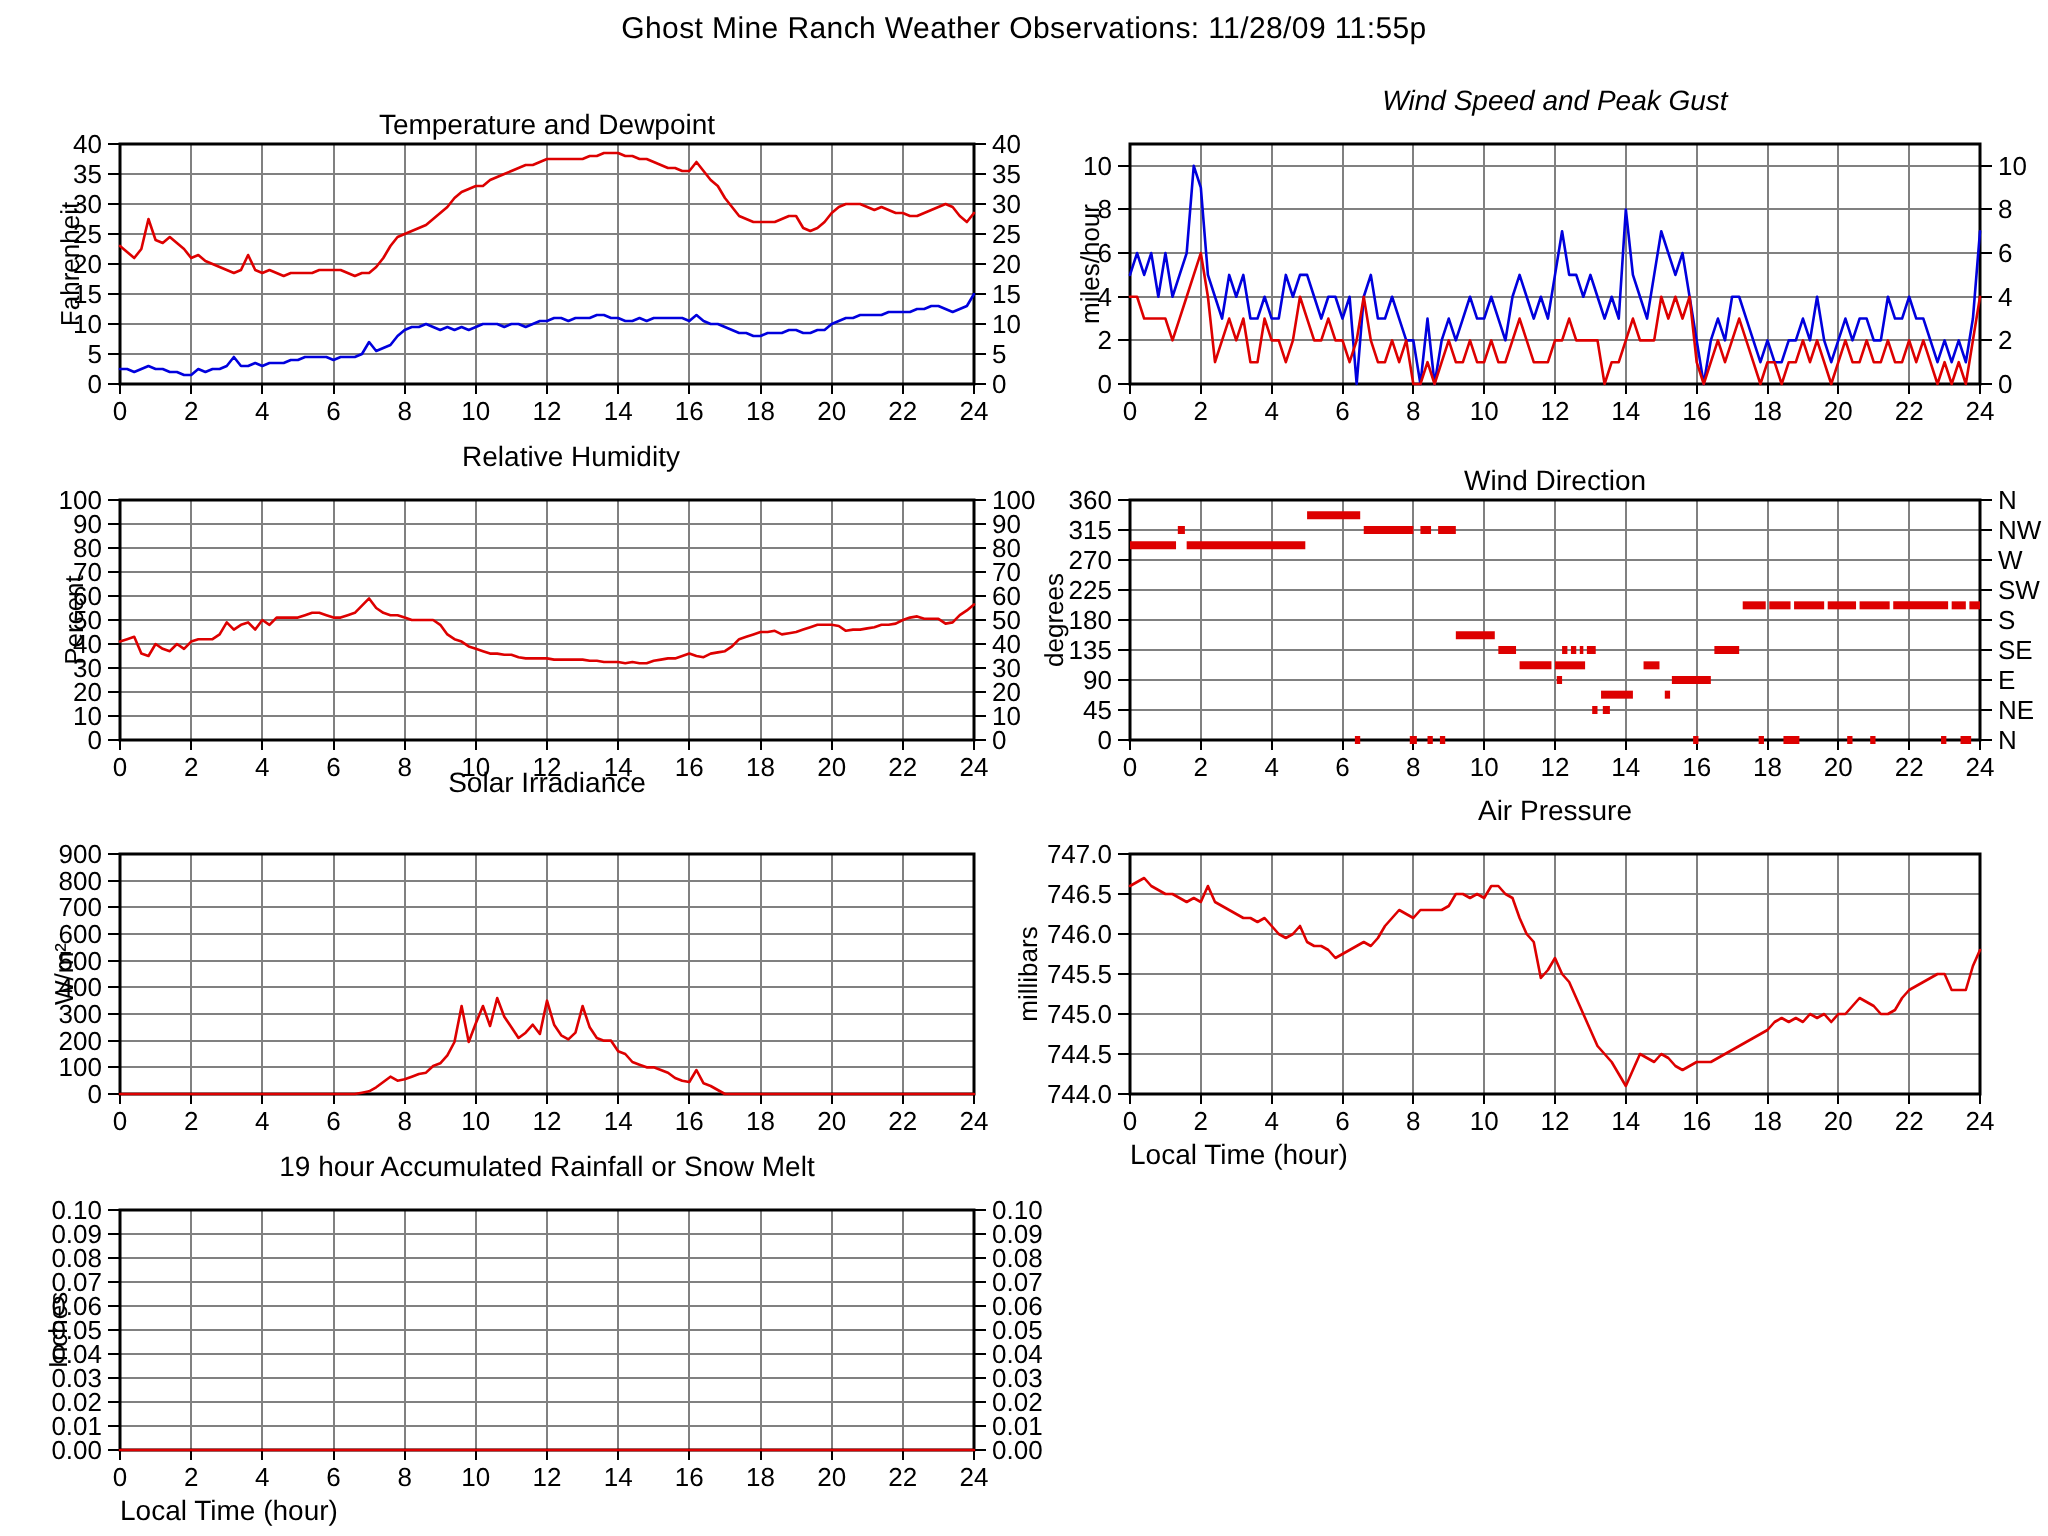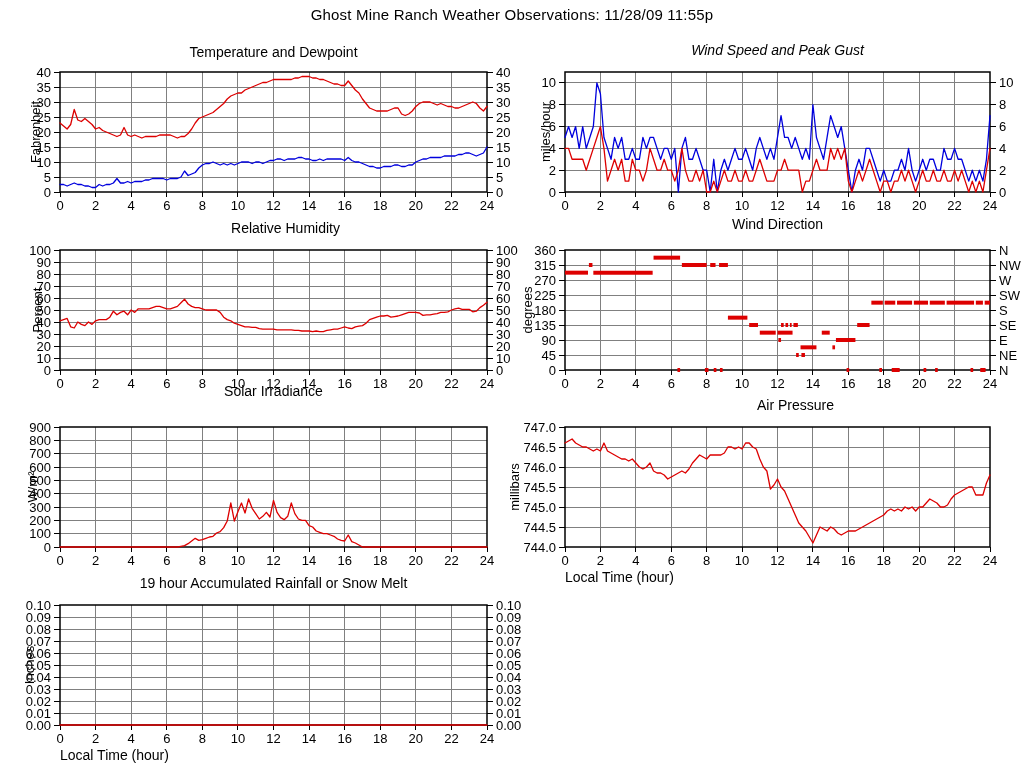--- a/index.html
+++ b/index.html
@@ -15,21 +15,21 @@
   svg.plot{position:absolute;overflow:visible;}
   svg text{font-family:"Liberation Sans", sans-serif;font-size:13px;fill:#000;}
 </style>
 </head>
 <body>
 
 <div class="page">
   <div class="page-title">Ghost Mine Ranch Weather Observations: 11/28/09 11:55p</div>
 
   <section class="chart">
-    <div class="chart-title" style="left: 60px; top: 44px; width: 427px;">Temperature and Dewpoint</div>
+    <div class="chart-title" style="left: 60px; top: 54px; width: 427px;">Temperature and Dewpoint</div>
     <div class="ylabel" style="left: 35px; top: 132px;">Fahrenheit</div>
     <svg class="plot" width="541" height="170" viewBox="0 0 541 170" style="left: -2px; top: 56px;">
         <line x1="62" y1="136" x2="62" y2="141" stroke="#000000" stroke-width="1" shape-rendering="crispEdges"></line>
         <text x="62" y="154" text-anchor="middle">0</text>
         <line x1="97.58333333333333" y1="16" x2="97.58333333333333" y2="136" stroke="#808080" stroke-width="1" shape-rendering="crispEdges"></line>
         <line x1="97.58333333333333" y1="136" x2="97.58333333333333" y2="141" stroke="#000000" stroke-width="1" shape-rendering="crispEdges"></line>
         <text x="97.58333333333333" y="154" text-anchor="middle">2</text>
         <line x1="133.16666666666666" y1="16" x2="133.16666666666666" y2="136" stroke="#808080" stroke-width="1" shape-rendering="crispEdges"></line>
         <line x1="133.16666666666666" y1="136" x2="133.16666666666666" y2="141" stroke="#000000" stroke-width="1" shape-rendering="crispEdges"></line>
         <text x="133.16666666666666" y="154" text-anchor="middle">4</text>
@@ -280,21 +280,21 @@
         <line x1="56" y1="16" x2="62" y2="16" stroke="#000000" stroke-width="1" shape-rendering="crispEdges"></line>
         <text x="53" y="20.5" text-anchor="end">100</text>
         <line x1="489" y1="16" x2="495" y2="16" stroke="#000000" stroke-width="1" shape-rendering="crispEdges"></line>
         <text x="498" y="20.5" text-anchor="start">100</text>
         <rect x="62" y="16" width="427" height="120" fill="none" stroke="#000000" stroke-width="1.5"></rect>
         <polyline points="62,86.80000000000001 65.55833333333334,85.6 69.11666666666666,84.4 72.675,92.80000000000001 76.23333333333333,94 79.79166666666666,88 83.35000000000001,90.4 86.90833333333333,91.6 90.46666666666667,88 94.025,90.4 97.58333333333333,86.80000000000001 101.14166666666668,85.6 104.70000000000002,85.6 108.25833333333333,85.6 111.81666666666666,83.2 115.375,77.2 118.93333333333334,80.8 122.49166666666667,78.4 126.05,77.2 129.60833333333335,80.8 133.16666666666666,76 136.72500000000002,78.4 140.28333333333336,74.8 143.84166666666667,74.8 147.40000000000003,74.8 150.95833333333334,74.8 154.51666666666665,73.6 158.075,72.4 161.63333333333333,72.4 165.19166666666666,73.6 168.75,74.8 172.30833333333334,74.8 175.86666666666667,73.6 179.425,72.4 182.98333333333335,68.8 186.54166666666669,65.2 190.1,70 193.65833333333333,72.4 197.2166666666667,73.6 200.775,73.6 204.33333333333331,74.8 207.89166666666668,76 211.45000000000002,76 215.00833333333333,76 218.5666666666667,76 222.125,78.4 225.68333333333334,83.2 229.24166666666667,85.6 232.80000000000004,86.80000000000001 236.35833333333335,89.19999999999999 239.91666666666669,90.4 243.47500000000002,91.6 247.03333333333333,92.80000000000001 250.5916666666667,92.80000000000001 254.15,93.4 257.7083333333333,93.4 261.26666666666665,94.6 264.82500000000005,95.19999999999999 268.3833333333333,95.19999999999999 271.9416666666667,95.19999999999999 275.5,95.19999999999999 279.0583333333334,95.8 282.6166666666667,95.8 286.175,95.8 289.73333333333335,95.8 293.29166666666663,95.8 296.85,96.4 300.4083333333333,96.4 303.9666666666667,97 307.52500000000003,97 311.08333333333337,97 314.64166666666665,97.6 318.2,97 321.7583333333334,97.6 325.31666666666666,97.6 328.875,96.4 332.4333333333334,95.8 335.9916666666667,95.19999999999999 339.55,95.19999999999999 343.10833333333335,94 346.66666666666663,92.80000000000001 350.22499999999997,94 353.78333333333336,94.6 357.3416666666667,92.80000000000001 360.90000000000003,92.2 364.45833333333337,91.6 368.01666666666665,89.19999999999999 371.57500000000005,85.6 375.1333333333334,84.4 378.69166666666666,83.2 382.25,82 385.80833333333334,82 389.3666666666667,81.4 392.925,83.2 396.48333333333335,82.6 400.04166666666663,82 403.6000000000001,80.8 407.15833333333336,79.6 410.7166666666667,78.4 414.27500000000003,78.4 417.83333333333337,78.4 421.3916666666667,79 424.95000000000005,81.4 428.5083333333334,80.8 432.06666666666666,80.8 435.625,80.19999999999999 439.1833333333334,79.6 442.7416666666667,78.4 446.3,78.4 449.85833333333335,77.80000000000001 453.41666666666663,76 456.9750000000001,74.8 460.53333333333336,74.19999999999999 464.0916666666667,75.4 467.65000000000003,75.4 471.20833333333337,75.4 474.7666666666667,77.80000000000001 478.32500000000005,77.2 481.8833333333334,73.6 485.44166666666666,71.19999999999999 489,68.2" fill="none" stroke="#dd0000" stroke-width="1.3" stroke-linejoin="round" stroke-linecap="round"></polyline>
       </svg>
   </section>
 
   <section class="chart">
-    <div class="chart-title" style="left: 565px; top: 216px; width: 425px;">Wind Direction</div>
+    <div class="chart-title" style="left: 565px; top: 232px; width: 425px;">Wind Direction</div>
     <div class="ylabel" style="left: 527px; top: 310px;">degrees</div>
     <svg class="plot" width="539" height="170" viewBox="0 0 539 170" style="left: 503px; top: 234px;">
         <line x1="62" y1="136" x2="62" y2="141" stroke="#000000" stroke-width="1" shape-rendering="crispEdges"></line>
         <text x="62" y="154" text-anchor="middle">0</text>
         <line x1="97.41666666666666" y1="16" x2="97.41666666666666" y2="136" stroke="#808080" stroke-width="1" shape-rendering="crispEdges"></line>
         <line x1="97.41666666666666" y1="136" x2="97.41666666666666" y2="141" stroke="#000000" stroke-width="1" shape-rendering="crispEdges"></line>
         <text x="97.41666666666666" y="154" text-anchor="middle">2</text>
         <line x1="132.83333333333331" y1="16" x2="132.83333333333331" y2="136" stroke="#808080" stroke-width="1" shape-rendering="crispEdges"></line>
         <line x1="132.83333333333331" y1="136" x2="132.83333333333331" y2="141" stroke="#000000" stroke-width="1" shape-rendering="crispEdges"></line>
         <text x="132.83333333333331" y="154" text-anchor="middle">4</text>
@@ -484,21 +484,21 @@
         <line x1="56" y1="29.333333333333343" x2="62" y2="29.333333333333343" stroke="#000000" stroke-width="1" shape-rendering="crispEdges"></line>
         <text x="53" y="33.83333333333334" text-anchor="end">800</text>
         <line x1="56" y1="16" x2="62" y2="16" stroke="#000000" stroke-width="1" shape-rendering="crispEdges"></line>
         <text x="53" y="20.5" text-anchor="end">900</text>
         <rect x="62" y="16" width="427" height="120" fill="none" stroke="#000000" stroke-width="1.5"></rect>
         <polyline points="62,136 65.55833333333334,136 69.11666666666666,136 72.675,136 76.23333333333333,136 79.79166666666666,136 83.35000000000001,136 86.90833333333333,136 90.46666666666667,136 94.025,136 97.58333333333333,136 101.14166666666668,136 104.70000000000002,136 108.25833333333333,136 111.81666666666666,136 115.375,136 118.93333333333334,136 122.49166666666667,136 126.05,136 129.60833333333335,136 133.16666666666666,136 136.72500000000002,136 140.28333333333336,136 143.84166666666667,136 147.40000000000003,136 150.95833333333334,136 154.51666666666665,136 158.075,136 161.63333333333333,136 165.19166666666666,136 168.75,136 172.30833333333334,136 175.86666666666667,136 179.425,136 182.98333333333335,135.33333333333334 186.54166666666669,134.66666666666666 190.1,132.66666666666666 193.65833333333333,130 197.2166666666667,127.33333333333333 200.775,129.33333333333334 204.33333333333331,128.66666666666666 207.89166666666668,127.33333333333333 211.45000000000002,126 215.00833333333333,125.33333333333333 218.5666666666667,122 222.125,120.66666666666667 225.68333333333334,116.66666666666666 229.24166666666667,110 232.80000000000004,92 236.35833333333335,110 239.91666666666669,100.66666666666666 243.47500000000002,92 247.03333333333333,102 250.5916666666667,88 254.15,97.33333333333333 257.7083333333333,102.66666666666666 261.26666666666665,108 264.82500000000005,105.33333333333334 268.3833333333333,101.33333333333334 271.9416666666667,106 275.5,89.33333333333334 279.0583333333334,101.33333333333334 282.6166666666667,106.66666666666667 286.175,108.66666666666667 289.73333333333335,105.33333333333334 293.29166666666663,92 296.85,102.66666666666666 300.4083333333333,108 303.9666666666667,109.33333333333334 307.52500000000003,109.33333333333334 311.08333333333337,114.66666666666666 314.64166666666665,116 318.2,120 321.7583333333334,121.33333333333333 325.31666666666666,122.66666666666667 328.875,122.66666666666667 332.4333333333334,124 335.9916666666667,125.33333333333333 339.55,128 343.10833333333335,129.33333333333334 346.66666666666663,130 350.22499999999997,124 353.78333333333336,130.66666666666666 357.3416666666667,132 360.90000000000003,134 364.45833333333337,136 368.01666666666665,136 371.57500000000005,136 375.1333333333334,136 378.69166666666666,136 382.25,136 385.80833333333334,136 389.3666666666667,136 392.925,136 396.48333333333335,136 400.04166666666663,136 403.6000000000001,136 407.15833333333336,136 410.7166666666667,136 414.27500000000003,136 417.83333333333337,136 421.3916666666667,136 424.95000000000005,136 428.5083333333334,136 432.06666666666666,136 435.625,136 439.1833333333334,136 442.7416666666667,136 446.3,136 449.85833333333335,136 453.41666666666663,136 456.9750000000001,136 460.53333333333336,136 464.0916666666667,136 467.65000000000003,136 471.20833333333337,136 474.7666666666667,136 478.32500000000005,136 481.8833333333334,136 485.44166666666666,136 489,136" fill="none" stroke="#dd0000" stroke-width="1.3" stroke-linejoin="round" stroke-linecap="round"></polyline>
       </svg>
   </section>
 
   <section class="chart">
-    <div class="chart-title" style="left: 583px; top: 397px; width: 425px;">Air Pressure</div>
+    <div class="chart-title" style="left: 565px; top: 397px; width: 425px;">Air Pressure</div>
     <div class="ylabel" style="left: 514px; top: 487px;">millibars</div>
     <svg class="plot" width="539" height="170" viewBox="0 0 539 170" style="left: 503px; top: 411px;">
         <line x1="62" y1="136" x2="62" y2="141" stroke="#000000" stroke-width="1" shape-rendering="crispEdges"></line>
         <text x="62" y="154" text-anchor="middle">0</text>
         <line x1="97.41666666666666" y1="16" x2="97.41666666666666" y2="136" stroke="#808080" stroke-width="1" shape-rendering="crispEdges"></line>
         <line x1="97.41666666666666" y1="136" x2="97.41666666666666" y2="141" stroke="#000000" stroke-width="1" shape-rendering="crispEdges"></line>
         <text x="97.41666666666666" y="154" text-anchor="middle">2</text>
         <line x1="132.83333333333331" y1="16" x2="132.83333333333331" y2="136" stroke="#808080" stroke-width="1" shape-rendering="crispEdges"></line>
         <line x1="132.83333333333331" y1="136" x2="132.83333333333331" y2="141" stroke="#000000" stroke-width="1" shape-rendering="crispEdges"></line>
         <text x="132.83333333333331" y="154" text-anchor="middle">4</text>

